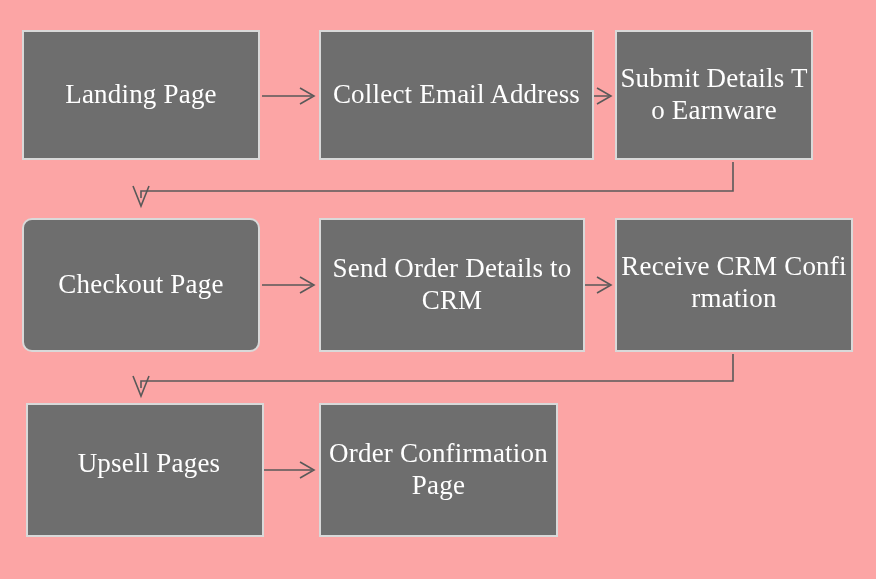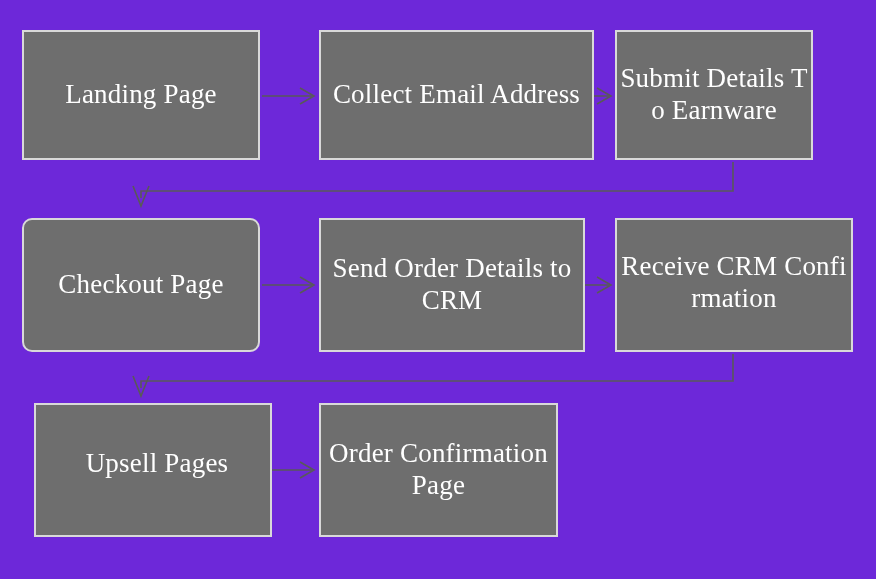--- a/index.html
+++ b/index.html
@@ -8,21 +8,21 @@
     padding: 0;
     background: #ffffff;
   }
   body {
     font-family: "Liberation Serif", "DejaVu Serif", serif;
   }
   #canvas {
     position: relative;
     width: 876px;
     height: 579px;
-    background: #6d28d9;
+    background: #fca5a5;
     overflow: hidden;
   }
   #edge-layer {
     position: absolute;
     left: 0;
     top: 0;
     width: 876px;
     height: 579px;
     pointer-events: none;
   }
@@ -51,21 +51,21 @@
   }
   
   .n-landing        { left: 22px;  top: 30px;  width: 238px; height: 130px; }
   .n-collect        { left: 319px; top: 30px;  width: 275px; height: 130px; }
   .n-submit         { left: 615px; top: 30px;  width: 198px; height: 130px; }
   
   .n-checkout       { left: 22px;  top: 218px; width: 238px; height: 134px; border-radius: 10px; }
   .n-send-order     { left: 319px; top: 218px; width: 266px; height: 134px; justify-content: flex-end; }
   .n-receive-crm    { left: 615px; top: 218px; width: 238px; height: 134px; }
   
-  .n-upsell         { left: 34px;  top: 403px; width: 238px; height: 134px; padding-left: 8px; }
+  .n-upsell         { left: 26px;  top: 403px; width: 238px; height: 134px; padding-left: 8px; }
   .n-order-conf     { left: 319px; top: 403px; width: 239px; height: 134px; }
 
   
   .n-upsell .node-label     { transform: translateY(-6px); }
   .n-receive-crm .node-label{ transform: translateY(-2px); }
 </style>
 </head>
 <body>
 
 <div id="canvas">

